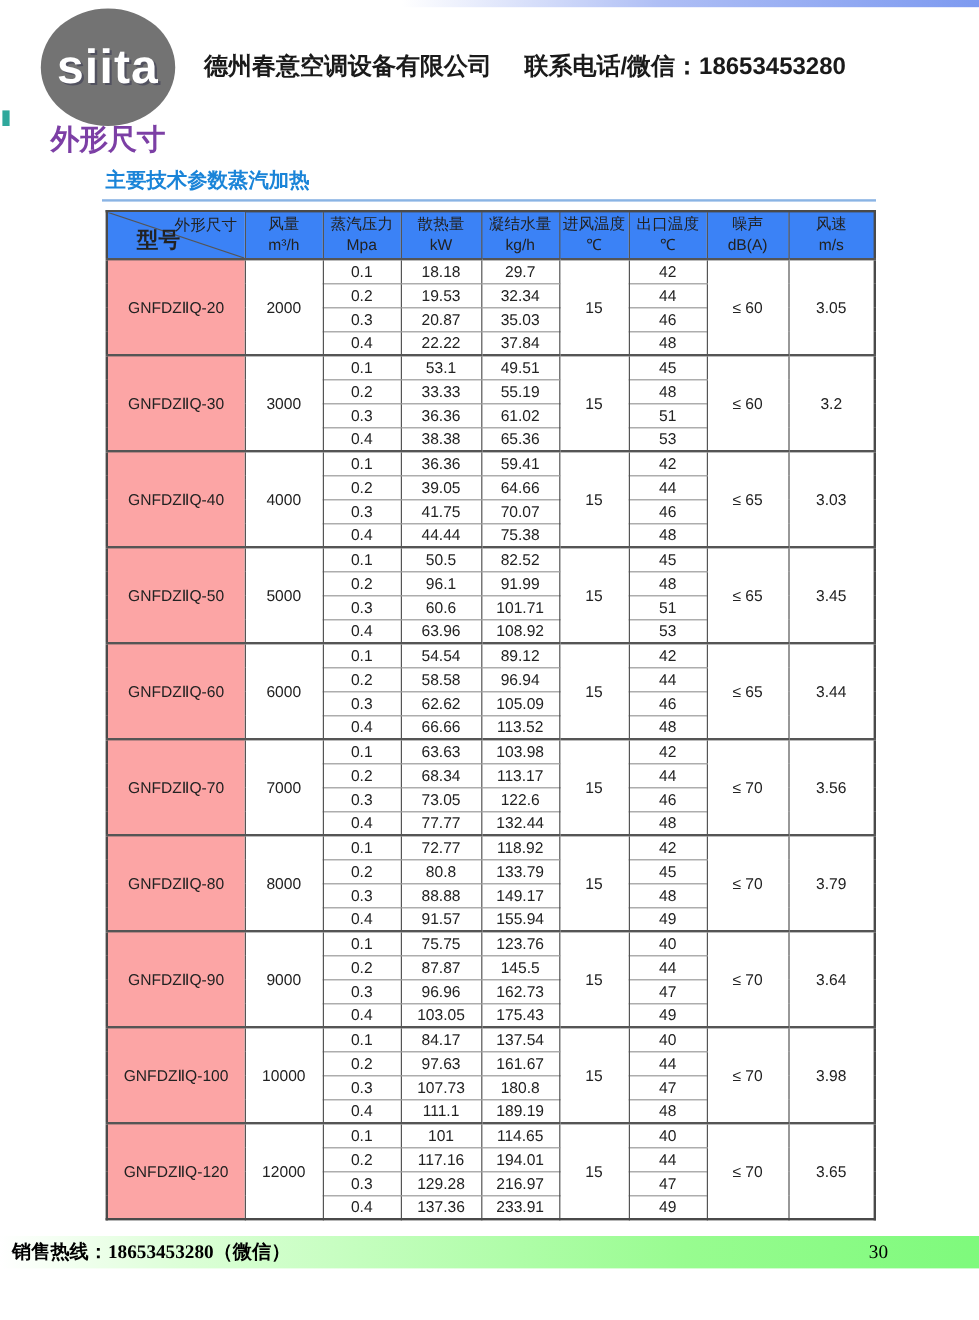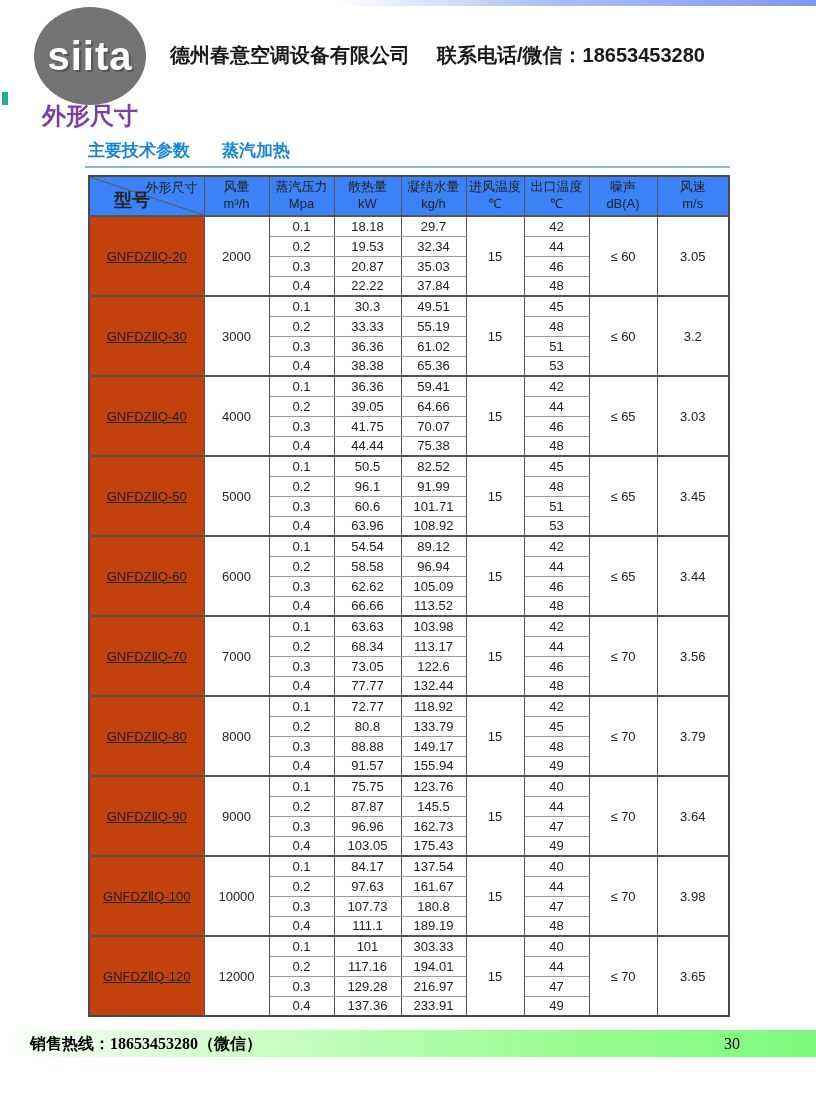--- a/index.html
+++ b/index.html
@@ -20,45 +20,45 @@
   .logo-sub { position:absolute; left:28px; top:100px; width:124px; text-align:center;
     font-size:24px; font-weight:bold; color:#7c3fa5; }
   .teal-mark { position:absolute; left:2px; top:92px; width:6px; height:13px; background:#2fa89c; }
 
   .company { position:absolute; left:170px; top:42px; font-size:20px; font-weight:bold;text-align:center; }
   .contact { position:absolute; left:437px; top:42px; font-size:20px; font-weight:bold; }
 
   
   .section-title { position:absolute; left:88px; top:139px; font-size:17px;
     font-weight:bold; color:#1a84d8; }
-  .section-title .t2 { margin-left:32px; }
+  .section-title .t2 { }
   .title-rule { position:absolute; left:85px; top:166px; width:645px; height:2px;
     background:#8ab4e4; }
 
   
   table#param-table { position:absolute; left:88px; top:175px; width:640px;
     border-collapse:collapse; table-layout:fixed; border:2px solid #4a4a4a;
     font-size:13px; color:#222; }
   #param-table th, #param-table td { text-align:center; vertical-align:middle; padding:0; }
   #param-table thead th { height:40px; background:#3b82f6; border:1px solid #555;
     font-weight:normal; font-size:13px; line-height:1.3; }
   #param-table tbody td { height:20px; border-left:1px solid #555; border-right:1px solid #555;
     border-top:1px solid #9a9a9a; border-bottom:1px solid #9a9a9a; background:#ffffff; }
   #param-table tbody tr.block-start td { border-top:2px solid #555; }
-  #param-table td.model-cell { background:#c2410c;text-decoration:underline; }
+  #param-table td.model-cell { background:#fca5a5; }
   th.corner { position:relative; background:#cdf2f7; }
   th.corner svg { position:absolute; left:0; top:0; width:100%; height:100%; }
   .corner-top { position:absolute; top:3px; right:6px; font-size:13px; }
   .corner-bottom { position:absolute; bottom:3px; left:24px; font-size:18px;font-weight:bold; }
 
   
   .footer-bar { position:absolute; left:0; top:1030px; width:816px; height:27px;
     background:linear-gradient(to right,#ffffff,#ddffd8 18%,#98fc90 70%,#7efa7c 100%); }
   .hotline { position:absolute; left:10px; top:1030px; height:27px; line-height:27px;
-    font-size:16px; font-weight:bold; font-family:"Liberation Serif", serif; color:#000;margin-left:20px; }
+    font-size:16px; font-weight:bold; font-family:"Liberation Serif", serif; color:#000; }
   .page-num { position:absolute; left:724px; top:1030px; height:33px; line-height:27px;
     font-size:16px; font-family:"Liberation Serif", serif; color:#000; }
 </style>
 </head>
 <body>
 
 <div class="top-bar"></div>
 
 <div class="logo-ellipse">
   <span class="logo-text">siita</span>
@@ -156,21 +156,21 @@
       <tr>
         <td>0.4</td>
         <td>22.22</td>
         <td>37.84</td>
         <td>48</td>
       </tr>
       <tr class="block-start">
         <td rowspan="4" class="model-cell">GNFDZⅡQ-30</td>
         <td rowspan="4">3000</td>
         <td>0.1</td>
-        <td>30.3</td>
+        <td>53.1</td>
         <td>49.51</td>
         <td rowspan="4">15</td>
         <td>45</td>
         <td rowspan="4">≤ 60</td>
         <td rowspan="4">3.2</td>
       </tr>
       <tr>
         <td>0.2</td>
         <td>33.33</td>
         <td>55.19</td>
@@ -389,21 +389,21 @@
         <td>0.4</td>
         <td>111.1</td>
         <td>189.19</td>
         <td>48</td>
       </tr>
       <tr class="block-start">
         <td rowspan="4" class="model-cell">GNFDZⅡQ-120</td>
         <td rowspan="4">12000</td>
         <td>0.1</td>
         <td>101</td>
-        <td>303.33</td>
+        <td>114.65</td>
         <td rowspan="4">15</td>
         <td>40</td>
         <td rowspan="4">≤ 70</td>
         <td rowspan="4">3.65</td>
       </tr>
       <tr>
         <td>0.2</td>
         <td>117.16</td>
         <td>194.01</td>
         <td>44</td>

